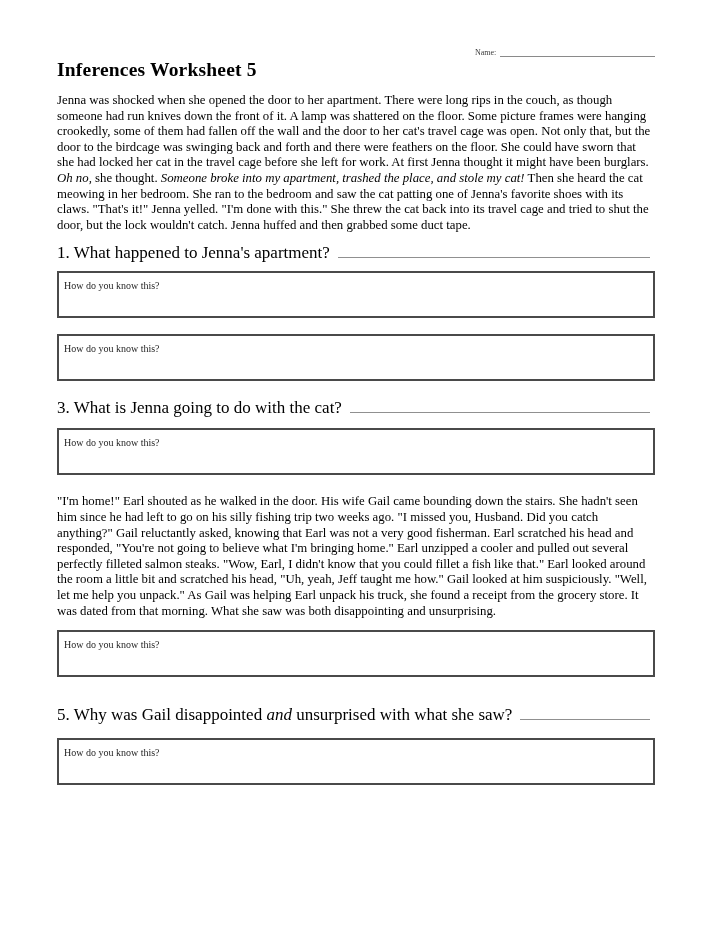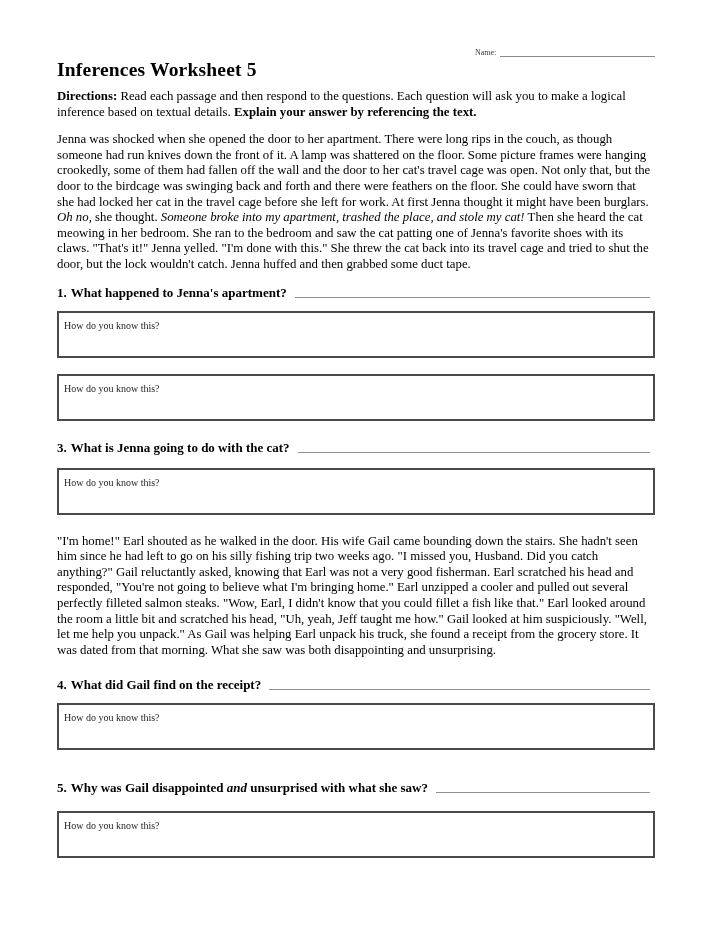--- a/index.html
+++ b/index.html
@@ -20,21 +20,21 @@
     margin-left: 418px; height: 11px;
   }
   .name-label { font-size: 8px; color: #3a3a3a; white-space: nowrap; }
   .name-line { flex: 1; border-bottom: 1px solid #8a8a8a; margin-left: 4px; height: 9px; }
   .title { font-size: 19.5px; font-weight: bold; letter-spacing: 0.2px; }
   .directions { font-size: 12.8px; line-height: 15.6px; margin-top: 8px; }
   .passage { font-size: 12.8px; line-height: 15.6px; margin-top: 12px; }
   .passage.second { margin-top: 19px; }
   .question-line {
     display: flex; align-items: center;
-    font-size: 13px; line-height: 14px; font-weight: bold;
+    font-size: 17px; line-height: 14px;
   }
   .q-text { white-space: normal; }
   .q-num { margin-right: 4px; }
   .answer-line {
     flex: 1; height: 12px;
     border-bottom: 1.5px solid #909090;
     margin: 0 5px 2px 8px;
     min-width: 40px;
   }
   .answer-box {
@@ -55,23 +55,20 @@
 
 <div class="page">
 
   <div class="name-row">
     <span class="name-label">Name:</span>
     <span class="name-line"></span>
   </div>
 
   <div class="title">Inferences Worksheet 5</div>
 
-  <p class="directions"><b>Directions:</b>
-    <span>Read each passage and then respond to the questions. Each question will ask you to make a logical inference based on textual details.</span>
-    <b>Explain your answer by referencing the text.</b></p>
 
   <p class="passage"><span>Jenna was shocked when she opened the door to her apartment. There were long rips in the couch, as though someone had run knives down the front of it. A lamp was shattered on the floor. Some picture frames were hanging crookedly, some of them had fallen off the wall and the door to her cat's travel cage was open. Not only that, but the door to the birdcage was swinging back and forth and there were feathers on the floor. She could have sworn that she had locked her cat in the travel cage before she left for work. At first Jenna thought it might have been burglars. </span><i>Oh no,</i><span> she thought. </span><i>Someone broke into my apartment, trashed the place, and stole my cat!</i><span> Then she heard the cat meowing in her bedroom. She ran to the bedroom and saw the cat patting one of Jenna's favorite shoes with its claws. "That's it!" Jenna yelled. "I'm done with this." She threw the cat back into its travel cage and tried to shut the door, but the lock wouldn't catch. Jenna huffed and then grabbed some duct tape.</span></p>
 
   <div class="question-block">
     <div class="question-line mt13">
       <span class="q-text"><span class="q-num">1.</span><span>What happened to Jenna's apartment?</span><i></i><span></span></span>
       <span class="answer-line"></span>
     </div>
     <div class="answer-box mt11">
       <span class="box-label">How do you know this?</span>
@@ -90,24 +87,20 @@
       <span class="answer-line"></span>
     </div>
     <div class="answer-box mt13">
       <span class="box-label">How do you know this?</span>
     </div>
   </div>
 
   <p class="passage second"><span>"I'm home!" Earl shouted as he walked in the door. His wife Gail came bounding down the stairs. She hadn't seen him since he had left to go on his silly fishing trip two weeks ago. "I missed you, Husband. Did you catch anything?" Gail reluctantly asked, knowing that Earl was not a very good fisherman. Earl scratched his head and responded, "You're not going to believe what I'm bringing home." Earl unzipped a cooler and pulled out several perfectly filleted salmon steaks. "Wow, Earl, I didn't know that you could fillet a fish like that." Earl looked around the room a little bit and scratched his head, "Uh, yeah, Jeff taught me how." Gail looked at him suspiciously. "Well, let me help you unpack." As Gail was helping Earl unpack his truck, she found a receipt from the grocery store. It was dated from that morning. What she saw was both disappointing and unsurprising.</span></p>
 
   <div class="question-block">
-    <div class="question-line mt20">
-      <span class="q-text"><span class="q-num">4.</span><span>What did Gail find on the receipt?</span><i></i><span></span></span>
-      <span class="answer-line"></span>
-    </div>
     <div class="answer-box mt11">
       <span class="box-label">How do you know this?</span>
     </div>
   </div>
 
   <div class="question-block">
     <div class="question-line mt31">
       <span class="q-text"><span class="q-num">5.</span><span>Why was Gail disappointed </span><i>and</i><span> unsurprised with what she saw?</span></span>
       <span class="answer-line"></span>
     </div>

